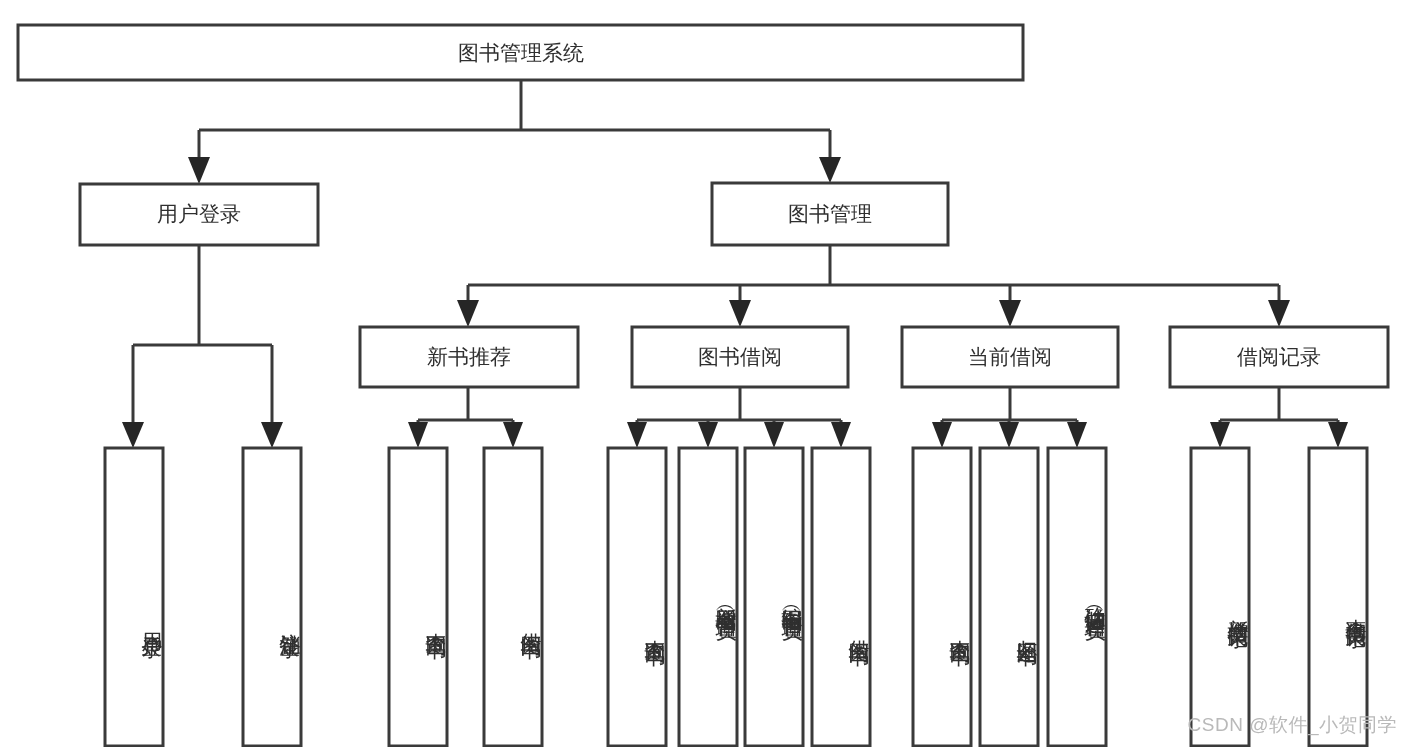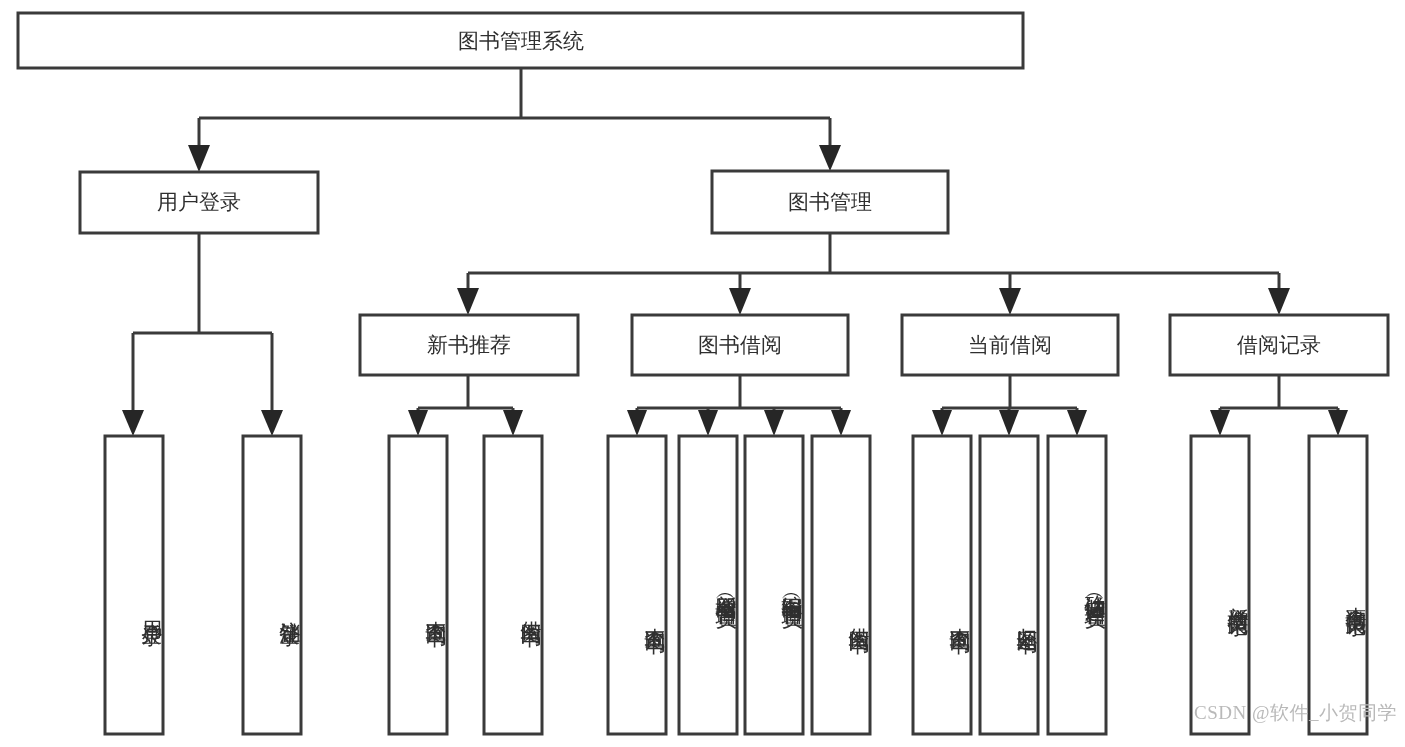--- a/index.html
+++ b/index.html
@@ -11,20 +11,21 @@
     width: 1405px;
     height: 747px;
     font-family: "Liberation Sans", "DejaVu Sans", sans-serif;
     overflow: hidden;
   }
   #diagram-root {
     position: relative;
     width: 1405px;
     height: 731px;
     background: #ffffff;
+    margin-top: 12px;
   }
   svg.diagram-canvas {
     position: absolute;
     left: 0;
     top: 0;
     width: 1405px;
     height: 747px;
     display: block;
   }
   .node-box {
@@ -62,21 +63,21 @@
     line-height: 1.08;
     letter-spacing: 2px;
     white-space: nowrap;
     pointer-events: none;
   }
   .watermark {
     position: absolute;
     right: 8px;
     bottom: 5px;
     color: #b9b9b9;
-    font-family: Liberation Serif, serif;
+    font-family: Liberation Sans, sans-serif;
     font-size: 19px;
     letter-spacing: 0.5px;
     white-space: nowrap;
   }
 </style>
 </head>
 <body>
 
 <div id="diagram-root">
 

